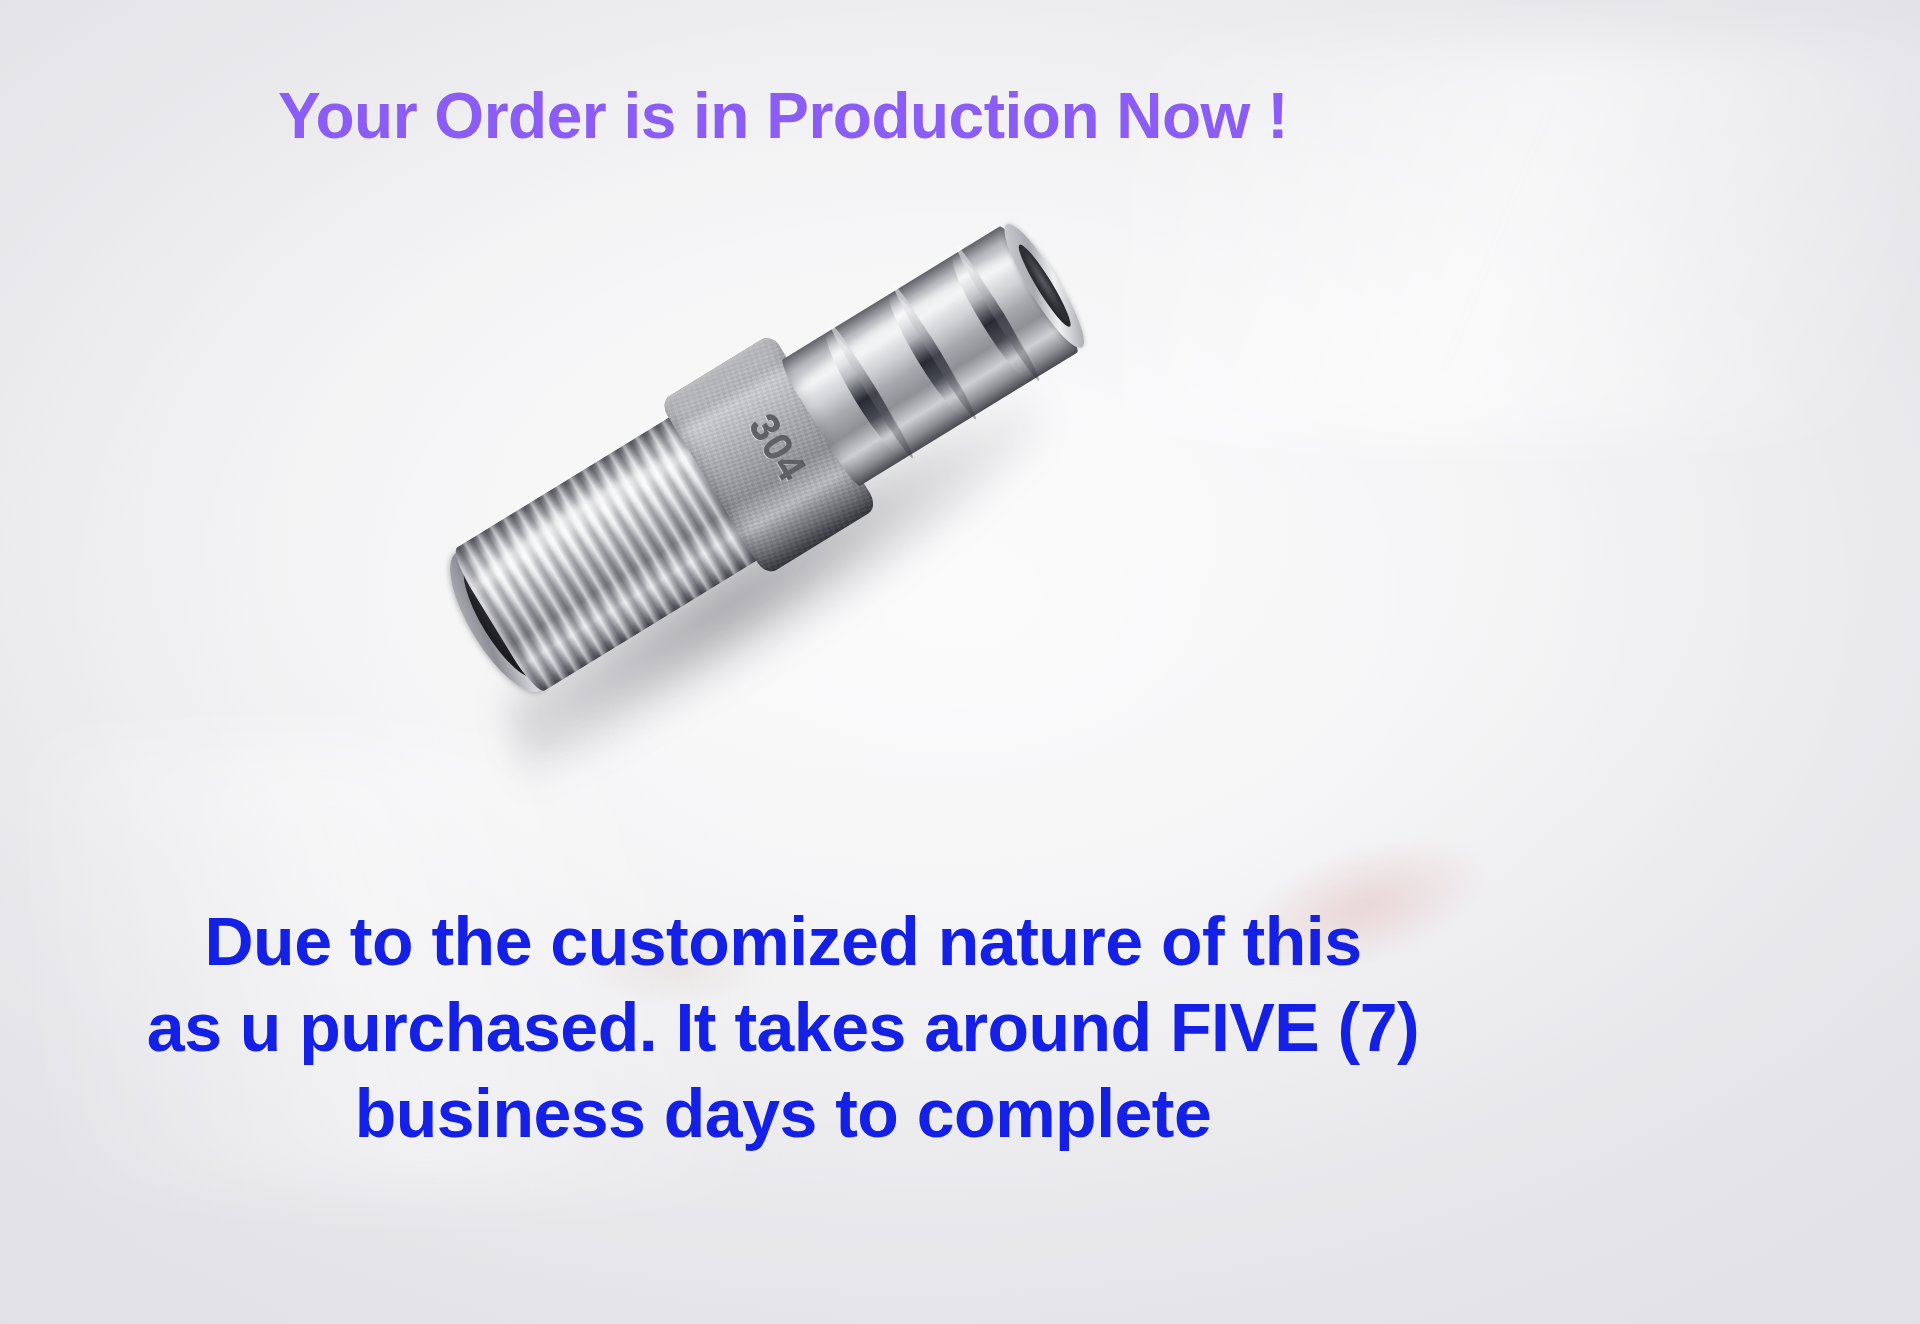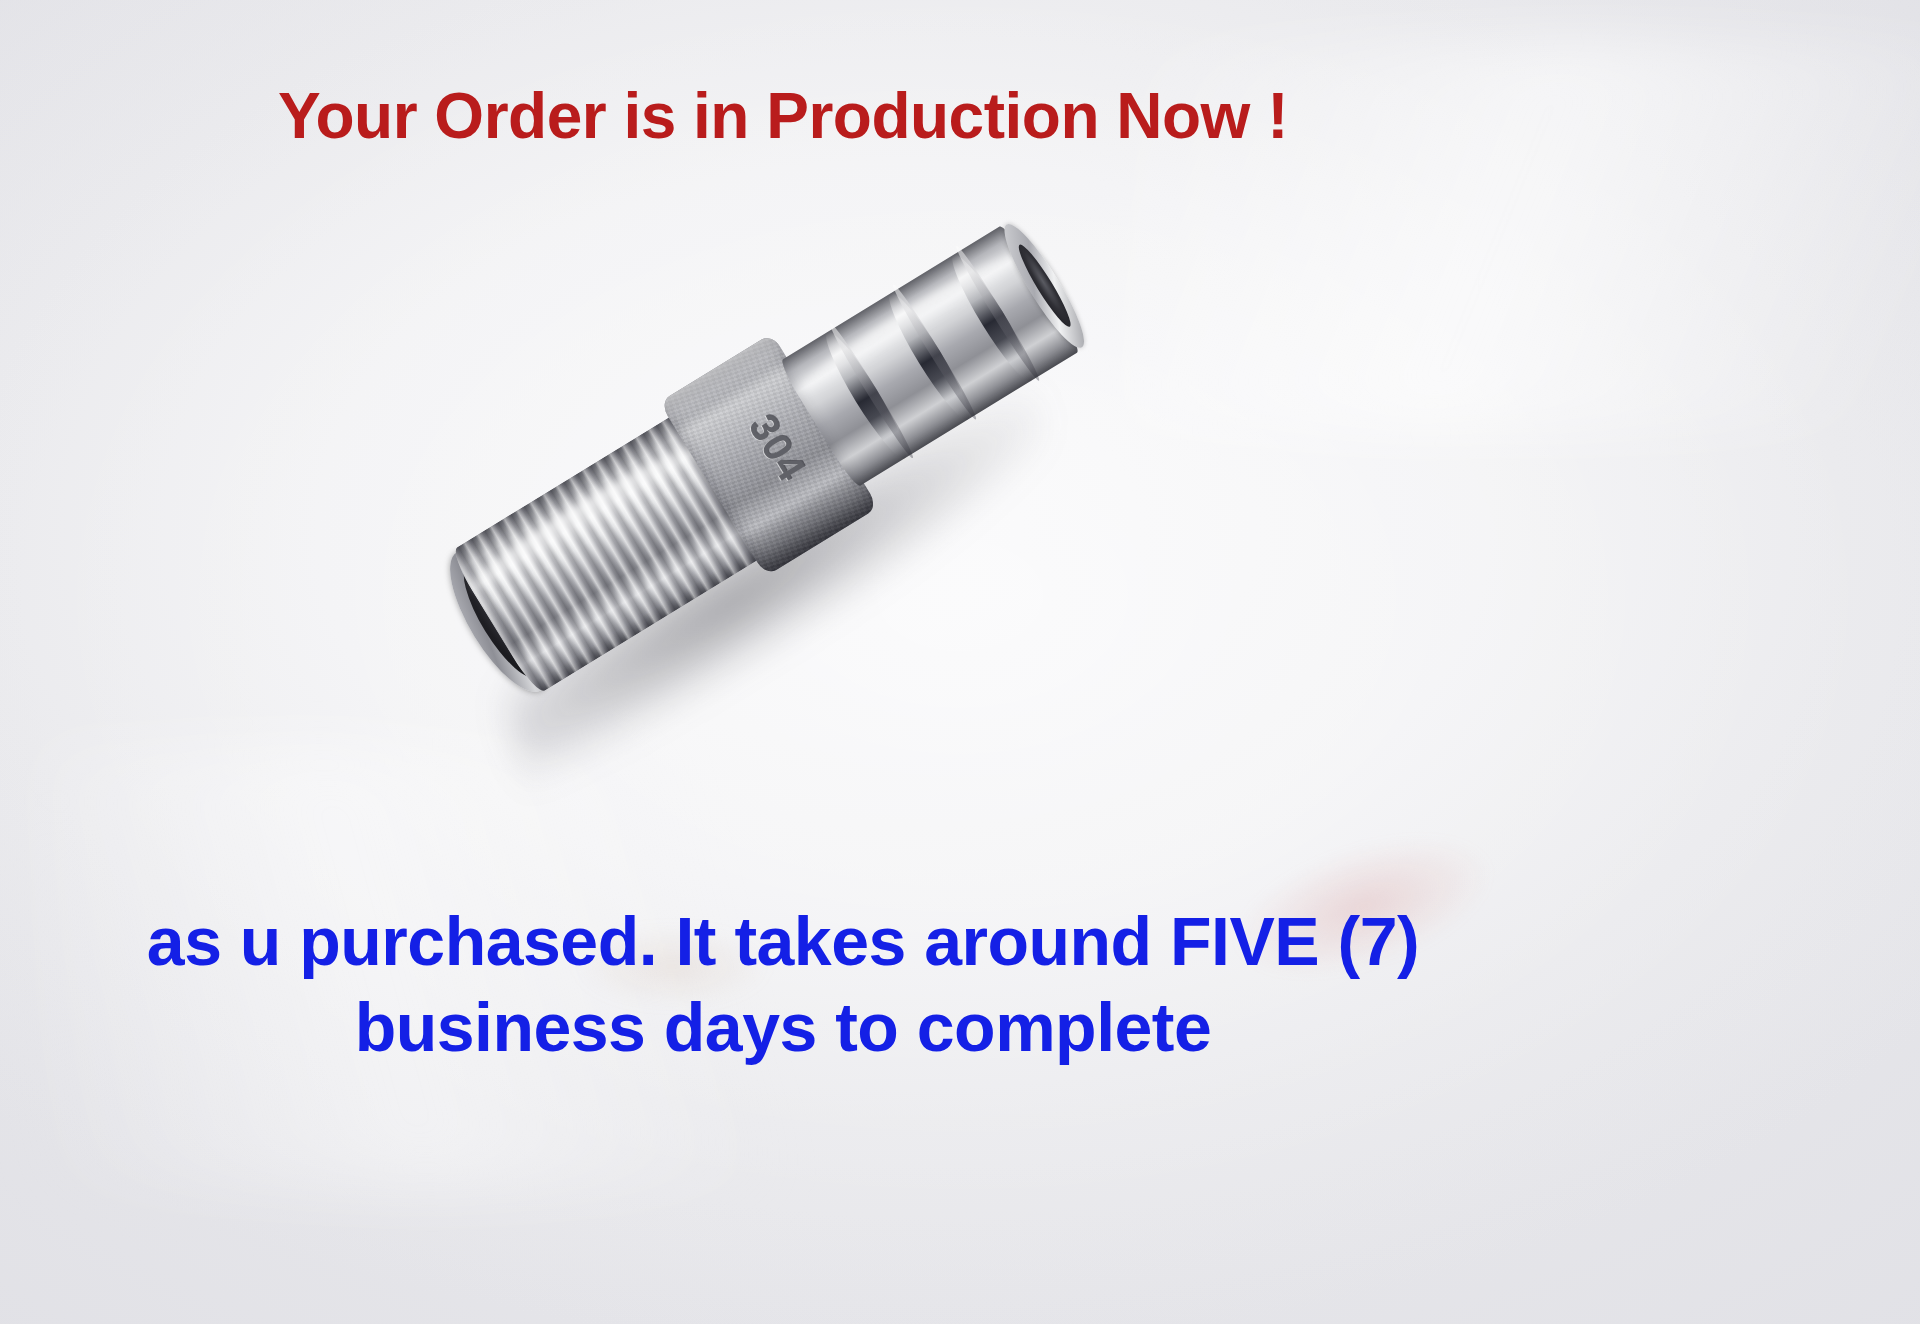--- a/index.html
+++ b/index.html
@@ -307,21 +307,21 @@
     position: absolute;
     left: 0;
     top: 84px;
     width: 1566px;
     text-align: center;
     font-family: "Liberation Sans", sans-serif;
     font-weight: bold;
     font-size: 64px;
     line-height: 1.0;
     letter-spacing: -0.5px;
-    color: #b91c1c;
+    color: #8b5cf6;
     white-space: nowrap;
   }
 
   .body-copy {
     position: absolute;
     left: 0;
     top: 898px;
     width: 1566px;
     text-align: center;
     font-family: "Liberation Sans", sans-serif;
@@ -370,17 +370,18 @@
       <div class="barb-ring r3"></div>
       <div class="barb-step s3"></div>
       <div class="barb-cap"></div>
       <div class="barb-cap-hole"></div>
     </div>
   </div>
 
   <div class="headline">Your Order is in Production Now !</div>
 
   <div class="body-copy">
+    <span class="ln">Due to the customized nature of this</span>
     <span class="ln">as u purchased. It takes around FIVE (7)</span>
     <span class="ln">business days to complete</span>
   </div>
 
 </div>
 
 </body></html>

